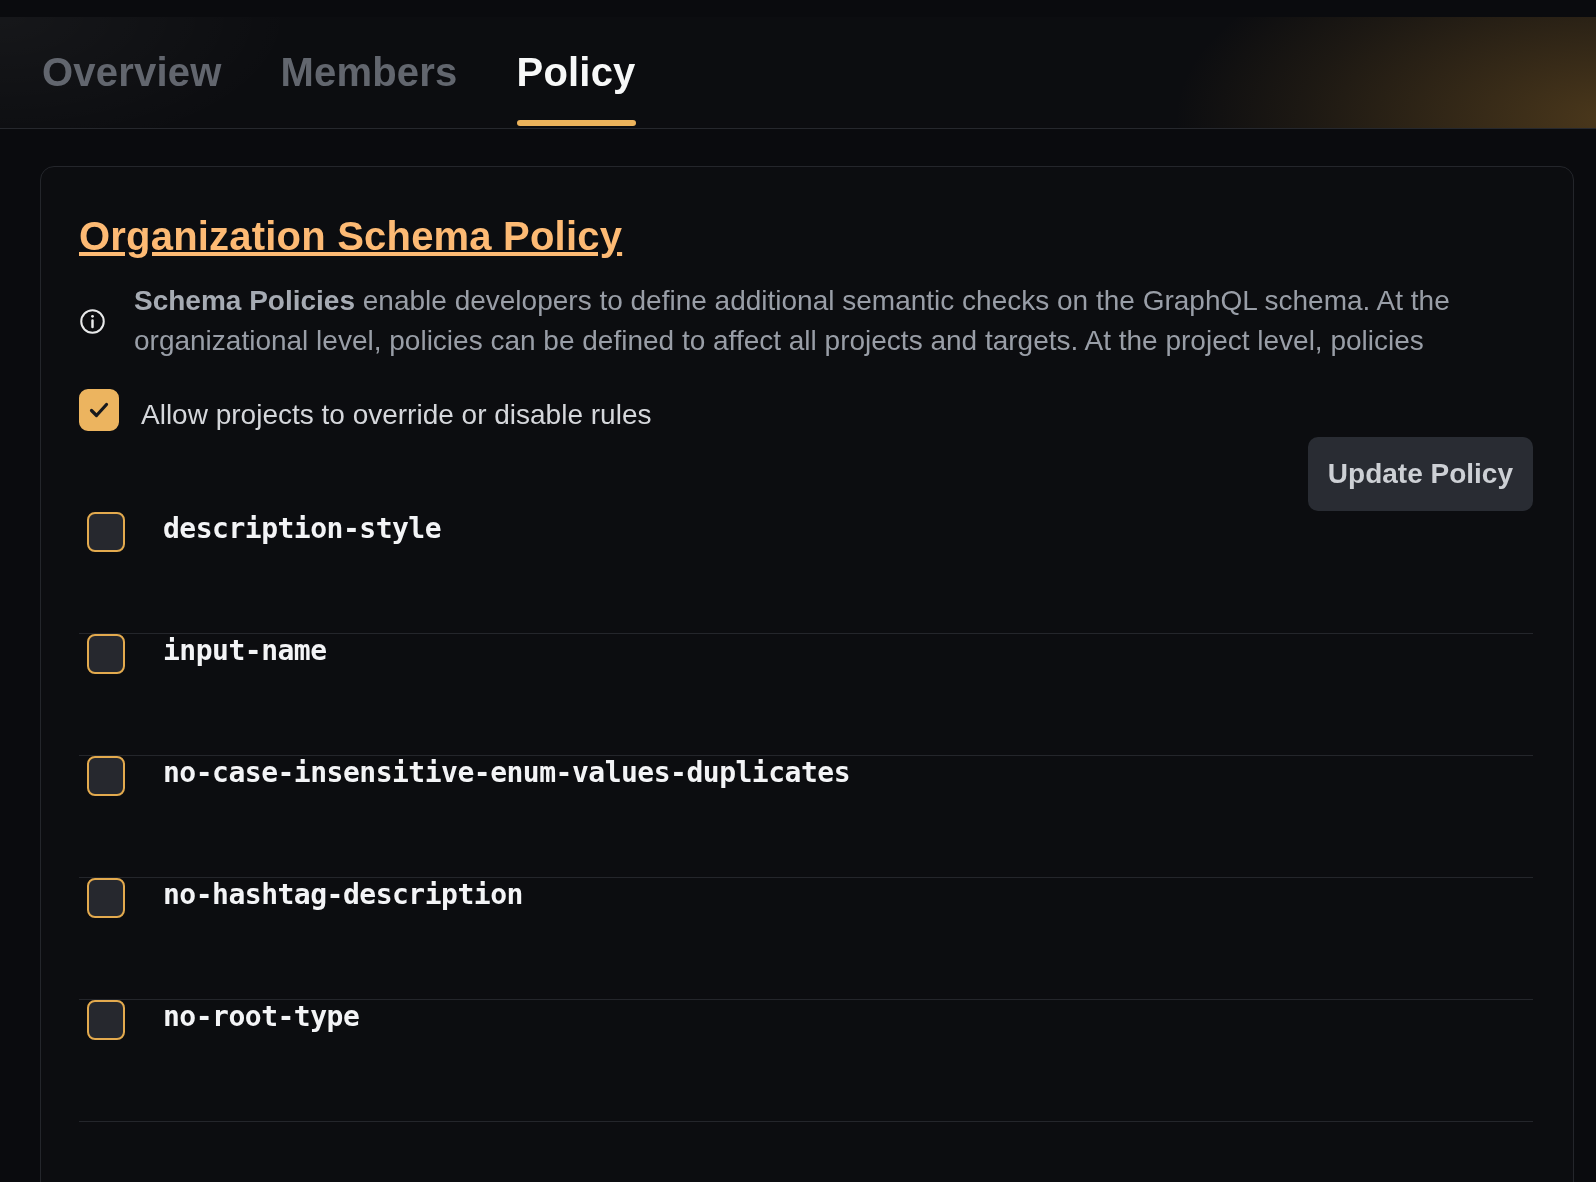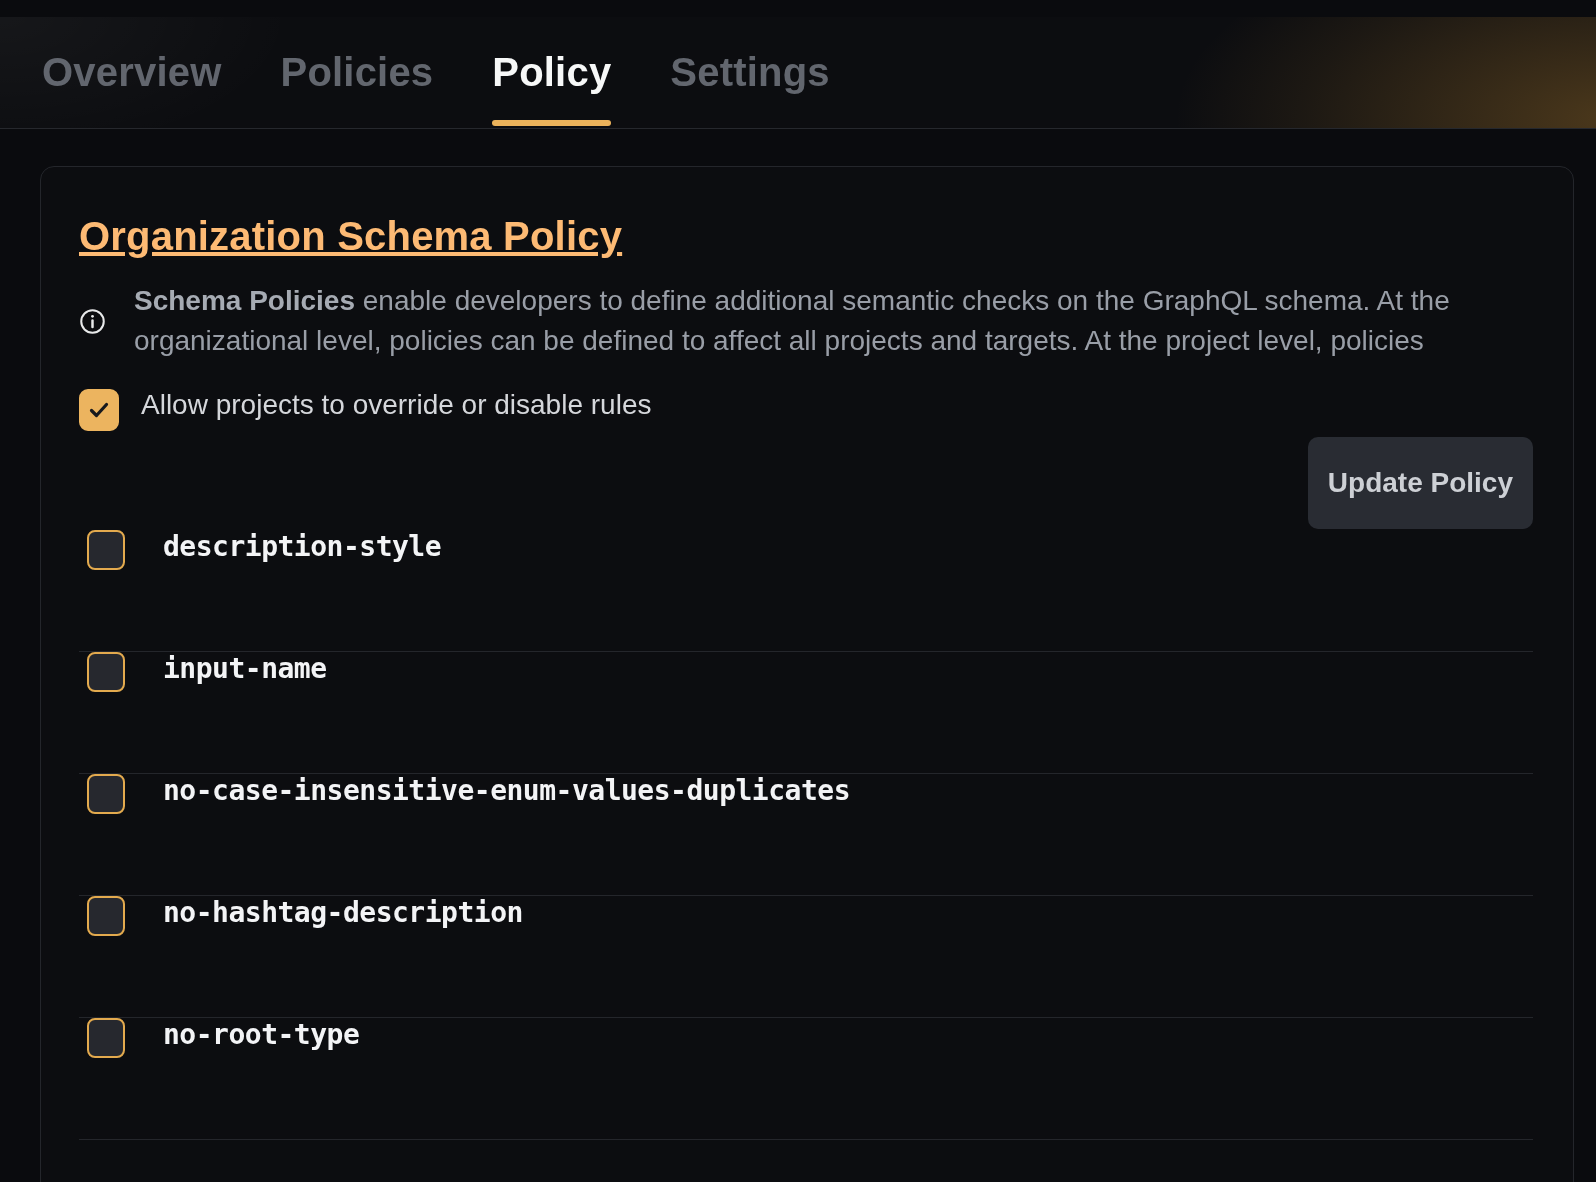--- a/index.html
+++ b/index.html
@@ -68,39 +68,39 @@
   .para .lead { font-weight: 700; color: #a6abb3; }
   .para .link {
     color: #eeb658; font-weight: 500; text-decoration: none; cursor: pointer;
     display: inline-flex; align-items: center; gap: 9px;
   }
   .ext-icon svg { width: 24px; height: 24px; display: block; }
 
   
   .allow-row {
     margin-top: 28px;
-    display: flex; align-items: flex-start; gap: 22px;
+    display: flex; align-items: flex-end; gap: 22px;
   }
   .checkbox {
     width: 40px; height: 42px;
     border-radius: 9px;
     border: 2px solid #e3aa4e;
     background: #26282e;
     display: flex; align-items: center; justify-content: center;
     cursor: pointer;
     flex: 0 0 auto;
   }
   .checkbox.checked { background: #ecb45f; border-color: #ecb45f; }
   .checkbox svg { width: 24px; height: 24px; display: block; }
   .allow-label { font-size: 28px; color: #d5d7db; cursor: pointer; }
 
   
   .btn-row { margin-top: 6px; display: flex; justify-content: flex-end; }
   .update-btn {
-    height: 92px;
+    height: 74px;
     padding: 0 20px;
     min-width: 225px;
     border: none; border-radius: 10px;
     background: #292c33;
     color: #cdd0d5;
     font-family: "Liberation Sans", sans-serif;
     font-size: 28px; font-weight: 700;
     display: flex; align-items: center; justify-content: center;
     cursor: pointer;
     text-align: center;
@@ -129,23 +129,22 @@
     font-size: 28px; font-weight: 700;
     color: #f3f4f6;
     letter-spacing: -0.5px;
   }
 </style>
 </head>
 <body>
 
 <div class="tabbar">
   <div class="tab">Overview</div>
-  <div class="tab">Policies</div>
+  <div class="tab">Members</div>
   <div class="tab active">Policy</div>
-  <div class="tab">Settings</div>
 </div>
 
 <div class="card">
 
   <h1>Organization Schema Policy</h1>
 
   <div class="info-row">
     <span class="info-icon">
       <svg viewBox="0 0 24 24" fill="none" stroke="#e8e9ea" stroke-width="1.8">
         <circle cx="12" cy="12" r="10"></circle>

